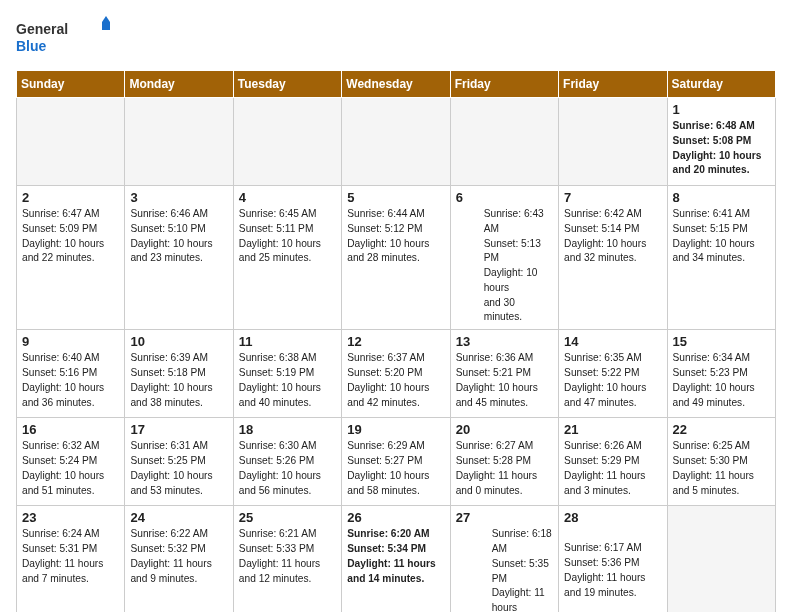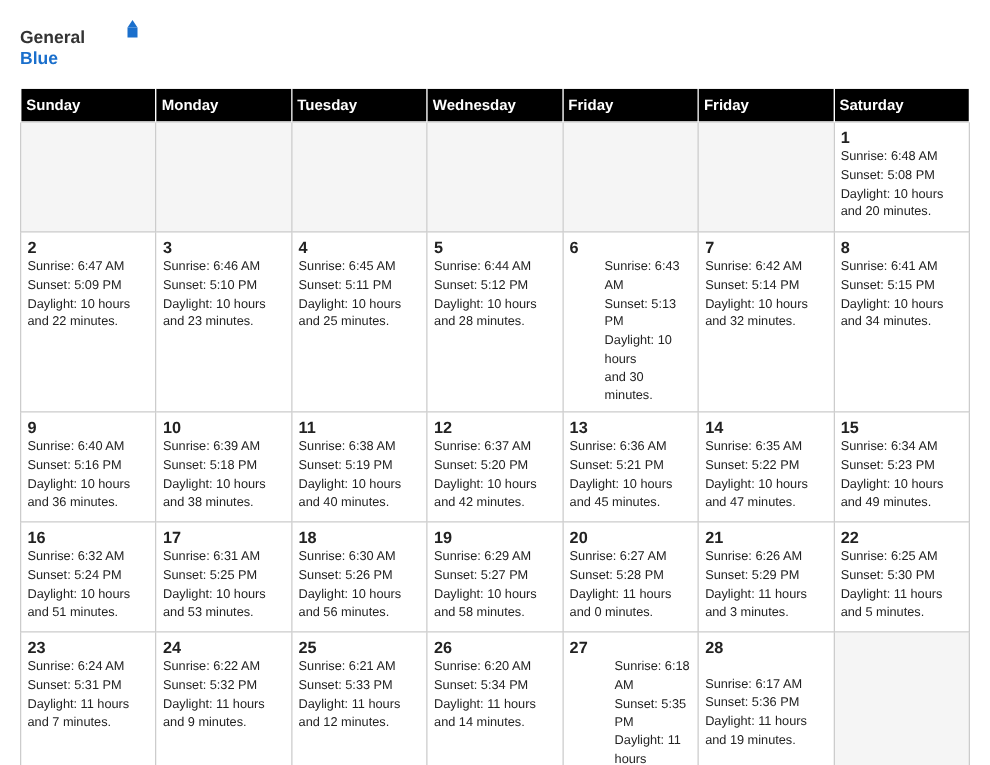--- a/index.html
+++ b/index.html
@@ -35,21 +35,21 @@
     .location {
       font-size: 15px;
       color: #444;
     }
     table {
       width: 100%;
       border-collapse: collapse;
       table-layout: fixed;
     }
     thead th {
-      background-color: #000000;
+      background-color: #a16207;
       color: #fff;
       font-size: 12px;
       font-weight: bold;
       padding: 6px 4px;
       text-align: left;
       border: 1px solid #fff;
     }
     tbody td {
       border: 1px solid #ccc;
       vertical-align: top;
@@ -107,21 +107,21 @@
   <tbody id="calendar-body">
       <tr>
         <td class="empty"></td>
         <td class="empty"></td>
         <td class="empty"></td>
         <td class="empty"></td>
         <td class="empty"></td>
         <td class="empty"></td>
         <td>
           <span class="day-num">1</span>
-          <div class="day-info" style="white-space: pre-line;">Sunrise: 6:48 AM
+          <div class="day-info" style="white-space: pre-line; font-weight: bold;">Sunrise: 6:48 AM
 Sunset: 5:08 PM
 Daylight: 10 hours
 and 20 minutes.</div>
         </td>
       </tr>
       <tr>
         <td>
           <span class="day-num">2</span>
           <div class="day-info" style="white-space: pre-line;">Sunrise: 6:47 AM
 Sunset: 5:09 PM
@@ -290,21 +290,21 @@
         </td>
         <td>
           <span class="day-num">25</span>
           <div class="day-info" style="white-space: pre-line;">Sunrise: 6:21 AM
 Sunset: 5:33 PM
 Daylight: 11 hours
 and 12 minutes.</div>
         </td>
         <td>
           <span class="day-num">26</span>
-          <div class="day-info" style="white-space: pre-line;">Sunrise: 6:20 AM
+          <div class="day-info" style="white-space: pre-line; font-weight: bold;">Sunrise: 6:20 AM
 Sunset: 5:34 PM
 Daylight: 11 hours
 and 14 minutes.</div>
         </td>
         <td>
           <span class="day-num">27</span>
           <div class="day-info" style="white-space: pre-line; margin-left: 36px;">Sunrise: 6:18 AM
 Sunset: 5:35 PM
 Daylight: 11 hours
 and 17 minutes.</div>

